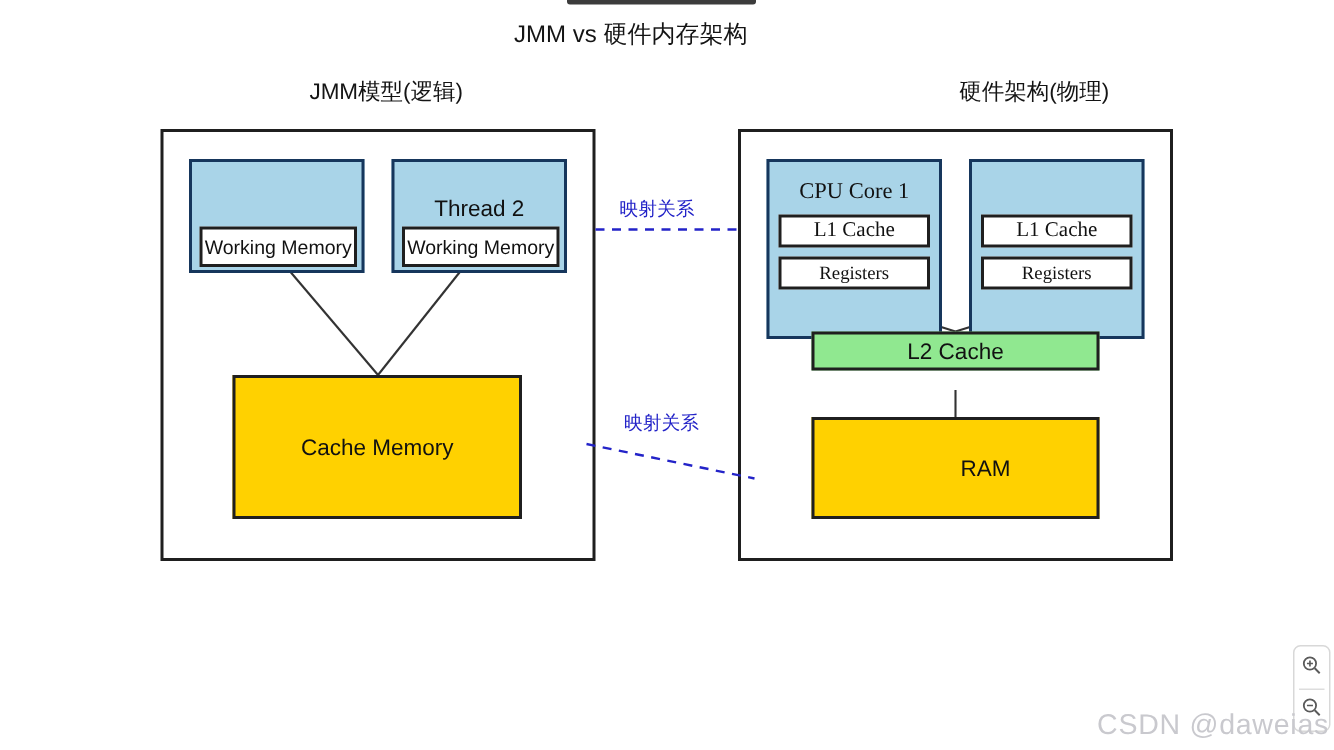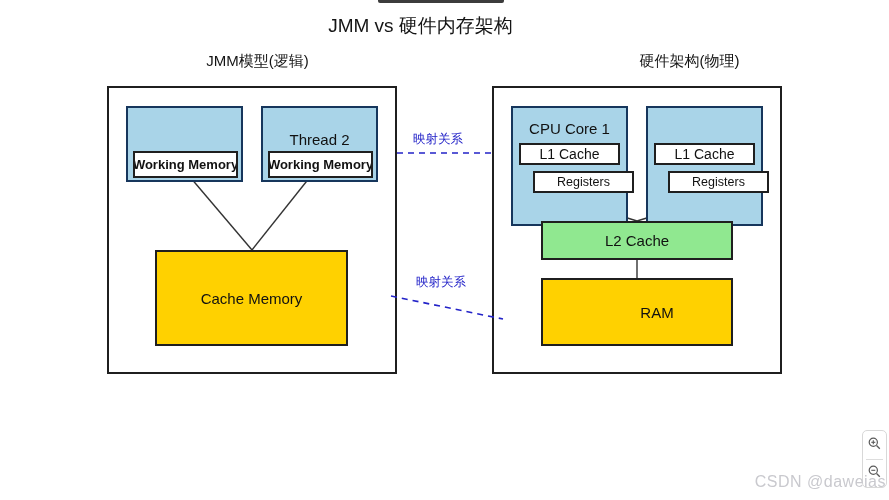--- a/index.html
+++ b/index.html
@@ -1,57 +1,57 @@
 <!DOCTYPE html>
 <html style="--box-blue: #A9D4E8; --box-blue-border: #16365C; --memory-yellow: #FFD100; --cache-green: #90E890; --mapping-blue: #2323C8; --line-dark: #333333; --watermark-gray: #C9C9CE;"><head>
 <meta charset="utf-8">
 <style>
   html,body{margin:0;padding:0;background:#fff;}
   .canvas{
     position:relative;width:889px;height:500px;background:#fff;
     font-family:"Liberation Sans",sans-serif;overflow:hidden;color:#1a1a1a;
   }
   .topbar{position:absolute;left:378px;top:0;width:126px;height:3px;background:#3c3c3c;border-radius:0 0 2px 2px;}
-  .title{position:absolute;left:0;top:13px;width:841px;text-align:center;font-size:19px;color:#141414;}
+  .title{position:absolute;left:0;top:13px;width:841px;text-align:center;font-size:16px;color:#141414;}
   .heading{position:absolute;top:52px;width:255px;text-align:center;font-size:15px;color:#141414;}
   .heading.left{left:130px;}
   .heading.right{left:562px;}
   .outer-box{position:absolute;top:86px;width:290px;height:288px;background:#fff;border:2px solid #1f1f1f;box-sizing:border-box;}
   .outer-box.left{left:107px;}
   .outer-box.right{left:492px;}
   svg.lines{position:absolute;left:0;top:0;pointer-events:none;}
   svg.lines line{stroke:var(--line-dark,#333);stroke-width:1.4;}
   svg.lines line.dashed{stroke:var(--mapping-blue,#2323C8);stroke-width:1.6;stroke-dasharray:6 5;}
   .blue-box{position:absolute;background:var(--box-blue,#A9D4E8);border:2px solid var(--box-blue-border,#16365C);box-sizing:border-box;}
   .thread{left:var(--x);top:106px;width:117px;height:76px;}
-  .core{top:106px;width:117px;height:120px;}
+  .core{top:106px;width:117px;height:120px;font-family:Liberation Serif, serif;}
   .blue-title{position:absolute;left:0;width:100%;text-align:center;font-size:15px;color:#111;white-space:nowrap;}
   .thread .blue-title{top:23px;}
   .core .blue-title{top:12px;}
   .white-inner{position:absolute;background:#fff;border:2px solid #1f1f1f;box-sizing:border-box;
     display:flex;align-items:center;justify-content:center;white-space:nowrap;color:#111;}
-  .wm{left:5px;top:43px;width:105px;height:27px;font-size:13px;overflow:hidden;font-weight:bold;}
+  .wm{left:5px;top:43px;width:105px;height:27px;font-size:13px;overflow:hidden;}
   .l1{left:6px;top:35px;width:101px;height:22px;font-size:14px;}
-  .reg{left:20px;top:63px;width:101px;height:22px;font-size:12.5px;align-items:center;}
+  .reg{left:6px;top:63px;width:101px;height:22px;font-size:12.5px;align-items:center;}
   .fill-box{position:absolute;border:2px solid #1f1f1f;box-sizing:border-box;
     display:flex;align-items:center;justify-content:center;font-size:15px;color:#111;}
   .main-memory{left:155px;top:250px;width:193px;height:96px;background:var(--memory-yellow,#FFD100);}
-  .l2-cache{left:541px;top:221px;width:192px;height:39px;background:var(--cache-green,#90E890);align-items:center;}
+  .l2-cache{left:541px;top:221px;width:192px;height:26px;background:var(--cache-green,#90E890);align-items:center;}
   .ram{left:541px;top:278px;width:192px;height:68px;background:var(--memory-yellow,#FFD100);padding-left:40px;}
   .map-label{position:absolute;width:78px;text-align:center;font-size:12.5px;font-weight:normal;
     color:var(--mapping-blue,#2323C8);white-space:nowrap;}
   .map-label.m1{left:399px;top:131px;}
   .map-label.m2{left:402px;top:274px;}
   .zoom-panel{position:absolute;left:862px;top:430px;width:25px;height:58px;background:#fff;
     border:1px solid #d8d8d8;border-radius:5px;box-sizing:border-box;
     display:flex;flex-direction:column;align-items:center;justify-content:space-evenly;z-index:5;}
   .zoom-btn{width:21px;height:22px;display:flex;align-items:center;justify-content:center;
     background:transparent;border:none;padding:0;cursor:pointer;}
   .panel-divider{width:17px;height:1px;background:#ddd;}
-  .watermark{position:absolute;right:3px;top:473px;font-size:16px;color:var(--watermark-gray,#C9C9CE);
+  .watermark{position:absolute;right:3px;top:473px;font-size:19px;color:var(--watermark-gray,#C9C9CE);
     letter-spacing:0.5px;z-index:10;white-space:nowrap;}
 </style>
 </head>
 <body>
 
 <div class="canvas">
 
   <div class="topbar"></div>
 
   <div class="title">JMM vs 硬件内存架构</div>

